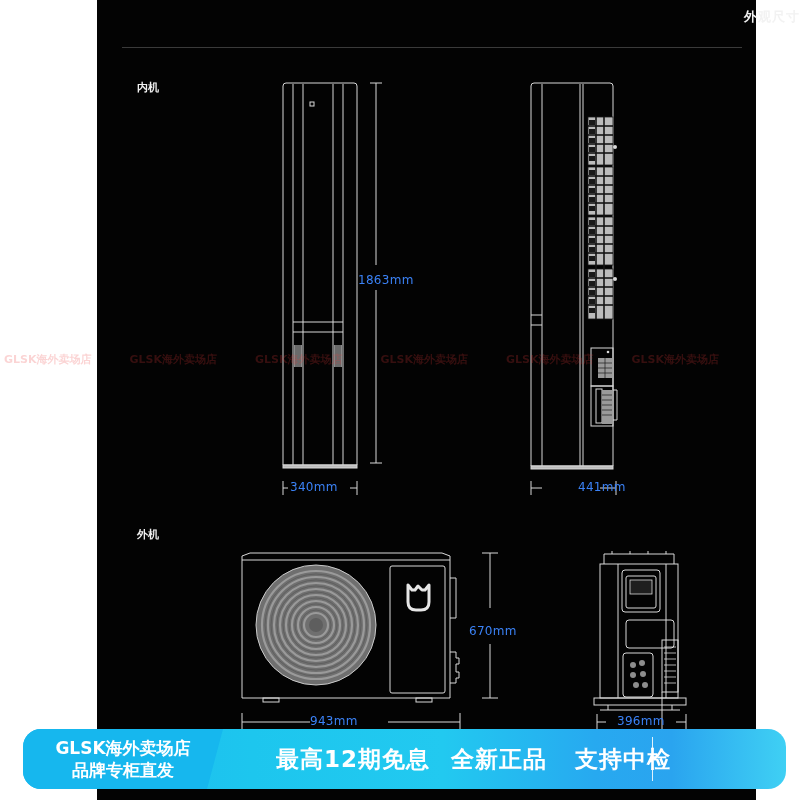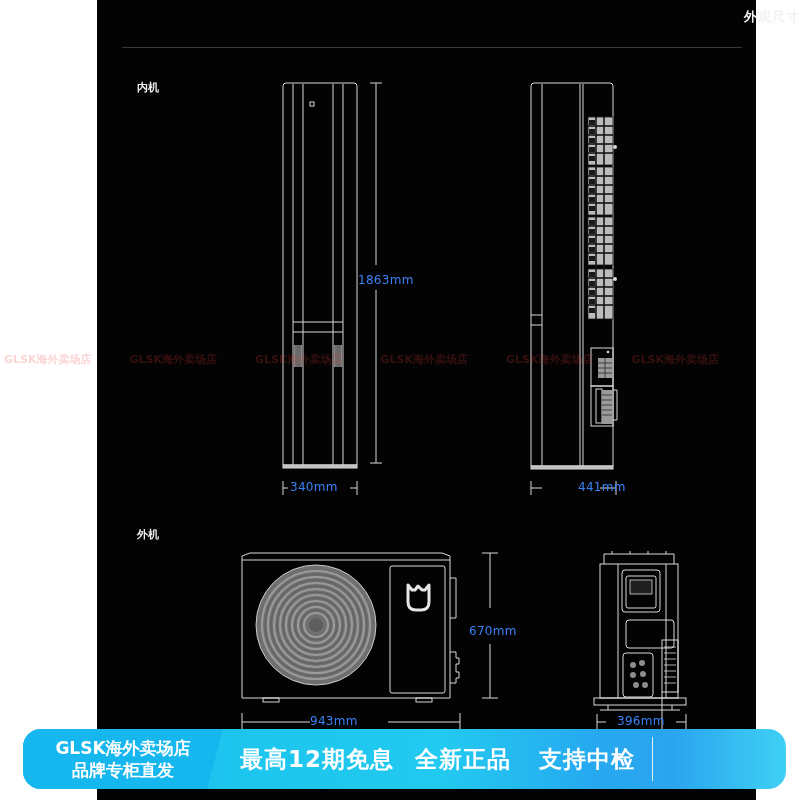--- a/index.html
+++ b/index.html
@@ -16,21 +16,21 @@
     .dim-text { position: absolute; color: #3b82f6; font-size: 12px; letter-spacing: 0.3px; }
 
     svg.drawing { position: absolute; overflow: visible; }
 
     .watermark { position: absolute; top: 352px; left: 0; width: 800px; height: 16px; white-space: nowrap; font-size: 11px; font-weight: bold; color: rgba(235, 60, 60, 0.22); display: flex; gap: 38px; padding-left: 4px; }
     .watermark span { display: inline-block; }
 
     
     .banner { position: absolute; left: 23px; top: 729px; width: 763px; height: 60px; border-radius: 18px 18px 18px 18px; overflow: hidden; background: linear-gradient(90deg, #1fb8ef 0%, #1dc6ee 30%, #22c9f0 55%, #27a9f0 75%, #2aa4ef 85%, #3fd0f4 100%); }
     .banner-left { position: absolute; left: 0; top: 0; width: 200px; height: 60px; background: #16b7ee; clip-path: polygon(0 0, 100% 0, 92% 100%, 0 100%); display: flex; flex-direction: column; align-items: center; justify-content: center; color: #fff; font-weight: bold; font-size: 17px; line-height: 22px; }
-    .banner-slogan { position: absolute; top: 0; height: 60px; display: flex; align-items: center; color: #fff; font-weight: bold; font-size: 23px; letter-spacing: 1px; }
+    .banner-slogan { position: absolute; top: 0; height: 60px; display: flex; align-items: center; color: #fff; font-weight: bold; font-size: 23px; letter-spacing: 1px; margin-left: 36px; }
     .banner-sep { position: absolute; left: 629px; top: 8px; width: 1px; height: 44px; background: rgba(255,255,255,0.85); }
     .banner-logo { position: absolute; left: 636px; top: 10px; width: 124px; height: 40px; }
     .banner-logo-text { position: absolute; left: 24px; top: 14px; color: #fff; font-size: 15px; font-weight: bold; font-style: italic; letter-spacing: -0.5px; }
     .banner-logo-tag { position: absolute; left: 96px; top: 6px; width: 22px; height: 6px; background: #fff; border-radius: 1px; }
   </style>
 </head>
 <body>
 
 <div class="panel"></div>
 

